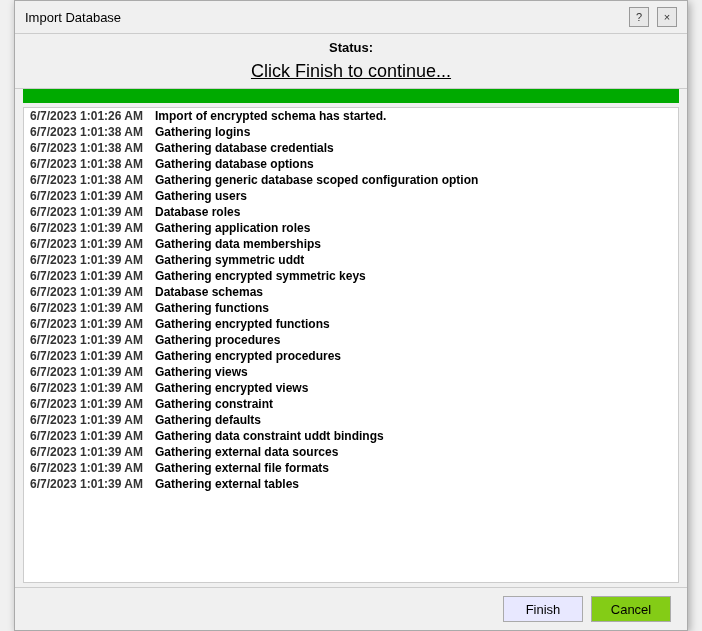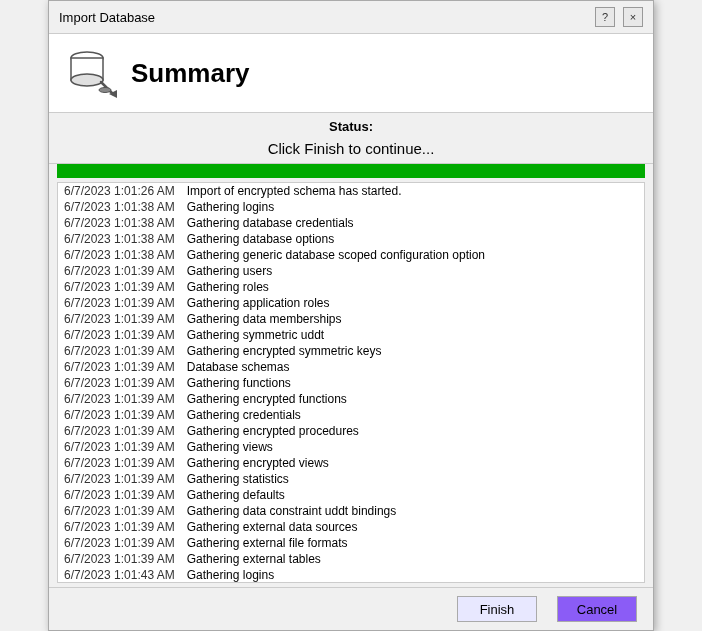--- a/index.html
+++ b/index.html
@@ -7,21 +7,21 @@
       font-family: 'Segoe UI', Tahoma, Geneva, Verdana, sans-serif;
       font-size: 13px;
       background: #f0f0f0;
       display: flex;
       justify-content: center;
       align-items: center;
       width: 702px;
       height: 631px;
     }
     .dialog {
-      width: 606px;
+      width: 674px;
       height: 631px;
       background: #f0f0f0;
       border: 1px solid #aaa;
       display: flex;
       flex-direction: column;
       box-shadow: 2px 2px 8px rgba(0,0,0,0.3);
     }
     .title-bar {
       background: #f0f0f0;
       padding: 6px 10px;
@@ -77,40 +77,42 @@
       gap: 6px;
       border-bottom: 1px solid #ccc;
       flex-direction: column;
     }
     .status-label {
       font-size: 13px;
       font-weight: bold;
       color: #000;
     }
     .status-text {
-      font-size: 15px;
-      color: #000;
+      font-size: 18px;
+      color: #000;
+      text-decoration: underline;
     }
     .progress-bar-container {
       background: #e0e0e0;
       height: 14px;
       margin: 0 8px;
     }
     .progress-bar-fill {
       height: 100%;
       background: #00aa00;
       width: 100%;
     }
     .log-area {
       flex: 1;
       background: #fff;
       border: 1px solid #ccc;
       margin: 4px 8px;
       overflow-y: scroll;
       overflow-x: hidden;
+      font-weight: bold;
     }
     .log-table {
       width: 100%;
       border-collapse: collapse;
     }
     .log-table tr td {
       padding: 1px 6px;
       font-size: 12px;
       color: #000;
       vertical-align: top;
@@ -118,30 +120,30 @@
     }
     .log-table tr td:first-child {
       width: 120px;
       min-width: 120px;
       color: #333;
     }
     .footer {
       padding: 8px 16px;
       display: flex;
       justify-content: flex-end;
-      gap: 20px;
+      gap: 8px;
       background: #f0f0f0;
       border-top: 1px solid #ccc;
       align-items: flex-end;
     }
     .footer-btn {
       width: 80px;
       height: 26px;
       border: 1px solid #aaa;
-      background: #8b5cf6;
+      background: #84cc16;
       cursor: pointer;
       font-size: 13px;
       color: #000;
     }
     .footer-btn.primary {
       background: #e8e8ff;
     }
 
     
     .log-area::-webkit-scrollbar {
@@ -162,34 +164,20 @@
 <div class="dialog">
 
   <div class="title-bar">
     <span class="title-bar-left">Import Database</span>
     <div class="title-bar-right">
       <div class="title-btn">?</div>
       <div class="title-btn">×</div>
     </div>
   </div>
 
-  <div class="header-section">
-    <svg class="db-icon" viewBox="0 0 54 54" xmlns="http://www.w3.org/2000/svg">
-
-      <ellipse cx="22" cy="12" rx="16" ry="6" fill="#fff" stroke="#555" stroke-width="1.5"></ellipse>
-      <rect x="6" y="12" width="32" height="22" fill="#fff" stroke="#555" stroke-width="1.5"></rect>
-      <ellipse cx="22" cy="34" rx="16" ry="6" fill="#e0e0e0" stroke="#555" stroke-width="1.5"></ellipse>
-
-      <line x1="36" y1="36" x2="48" y2="48" stroke="#555" stroke-width="2.5" stroke-linecap="round"></line>
-      <polygon points="44,48 52,44 52,52" fill="#555"></polygon>
-
-      <ellipse cx="40" cy="44" rx="6" ry="2.5" fill="#888" stroke="#555" stroke-width="1"></ellipse>
-    </svg>
-    <span class="header-title">Summary</span>
-  </div>
 
   <div class="status-bar">
     <span class="status-label">Status:</span>
     <span class="status-text">Click Finish to continue...</span>
   </div>
 
   <div class="progress-bar-container">
     <div class="progress-bar-fill"></div>
   </div>
 
@@ -215,21 +203,21 @@
           <tr>
             <td>6/7/2023 1:01:38 AM</td>
             <td>Gathering generic database scoped configuration option</td>
           </tr>
           <tr>
             <td>6/7/2023 1:01:39 AM</td>
             <td>Gathering users</td>
           </tr>
           <tr>
             <td>6/7/2023 1:01:39 AM</td>
-            <td>Gathering roles</td>
+            <td>Database roles</td>
           </tr>
           <tr>
             <td>6/7/2023 1:01:39 AM</td>
             <td>Gathering application roles</td>
           </tr>
           <tr>
             <td>6/7/2023 1:01:39 AM</td>
             <td>Gathering data memberships</td>
           </tr>
           <tr>
@@ -247,61 +235,57 @@
           <tr>
             <td>6/7/2023 1:01:39 AM</td>
             <td>Gathering functions</td>
           </tr>
           <tr>
             <td>6/7/2023 1:01:39 AM</td>
             <td>Gathering encrypted functions</td>
           </tr>
           <tr>
             <td>6/7/2023 1:01:39 AM</td>
-            <td>Gathering credentials</td>
+            <td>Gathering procedures</td>
           </tr>
           <tr>
             <td>6/7/2023 1:01:39 AM</td>
             <td>Gathering encrypted procedures</td>
           </tr>
           <tr>
             <td>6/7/2023 1:01:39 AM</td>
             <td>Gathering views</td>
           </tr>
           <tr>
             <td>6/7/2023 1:01:39 AM</td>
             <td>Gathering encrypted views</td>
           </tr>
           <tr>
             <td>6/7/2023 1:01:39 AM</td>
-            <td>Gathering statistics</td>
+            <td>Gathering constraint</td>
           </tr>
           <tr>
             <td>6/7/2023 1:01:39 AM</td>
             <td>Gathering defaults</td>
           </tr>
           <tr>
             <td>6/7/2023 1:01:39 AM</td>
             <td>Gathering data constraint uddt bindings</td>
           </tr>
           <tr>
             <td>6/7/2023 1:01:39 AM</td>
             <td>Gathering external data sources</td>
           </tr>
           <tr>
             <td>6/7/2023 1:01:39 AM</td>
             <td>Gathering external file formats</td>
           </tr>
           <tr>
             <td>6/7/2023 1:01:39 AM</td>
             <td>Gathering external tables</td>
-          </tr>
-          <tr>
-            <td>6/7/2023 1:01:43 AM</td>
-            <td>Gathering logins</td>
           </tr>
         </tbody>
     </table>
   </div>
 
   <div class="footer">
     <button class="footer-btn primary">Finish</button>
     <button class="footer-btn">Cancel</button>
   </div>
 </div>

